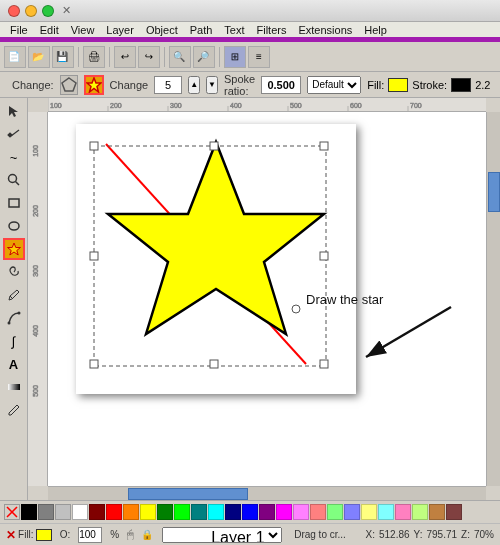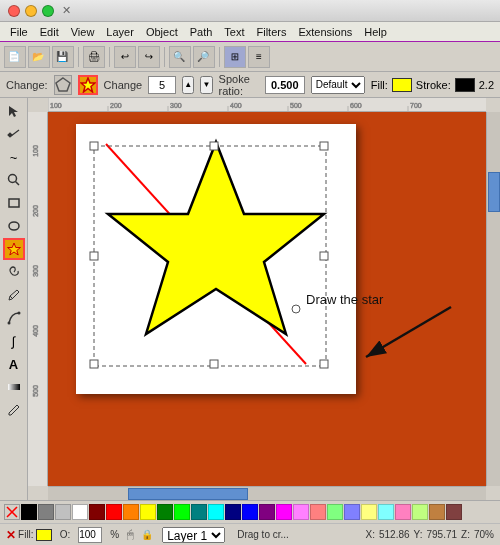--- a/index.html
+++ b/index.html
@@ -21,21 +21,21 @@
     .tb-min { background: #febc2e; }
     .tb-max { background: #28c840; }
     .title-bar-text { position: absolute; left: 50%; transform: translateX(-50%); font-size: 11px; color: #333; white-space: nowrap; }
 
     
     .menu-bar {
       height: 20px;
       background: #e8e8e0;
       display: flex;
       align-items: center;
-      border-bottom: 1px solid #a21caf;
+      border-bottom: 5px solid #a21caf;
       padding: 0 4px;
     }
     .menu-item { padding: 2px 6px; font-size: 11px; cursor: pointer; color: #111; }
 
     
     .toolbar-area {
       background: #d4d0c8;
       border-bottom: 1px solid #aaa;
       padding: 2px 4px;
       display: flex;
@@ -43,21 +43,21 @@
       height: 30px;
       gap: 2px;
     }
     .tb-icon { width: 22px; height: 22px; background: #c8c4bc; border: 1px solid #aaa; display: flex; align-items: center; justify-content: center; font-size: 10px; cursor: pointer; }
     .tb-sep { width: 1px; height: 20px; background: #aaa; margin: 0 2px; }
 
     
     .controls-bar {
       background: #d4d0c8;
       border-bottom: 1px solid #aaa;
-      padding: 2px 6px;
+      padding: 2px 12px;
       display: flex;
       align-items: center;
       height: 26px;
       gap: 6px;
       font-size: 11px;
     }
     .ctrl-label { color: #333; }
     .shape-btn { width: 22px; height: 20px; border: 1px solid #999; background: #c8c4bc; cursor: pointer; display: flex; align-items: center; justify-content: center; }
     .shape-btn.active { background: #e8a000; border: 2px solid #f44; }
     .ctrl-input { width: 28px; height: 18px; border: 1px solid #888; font-size: 11px; text-align: center; background: white; }
@@ -347,21 +347,21 @@
           <g stroke="#888" stroke-width="0.5">
             <text x="1" y="30" font-size="7" fill="#555" transform="rotate(-90,10,30)" text-anchor="middle">100</text>
             <text x="1" y="90" font-size="7" fill="#555" transform="rotate(-90,10,90)" text-anchor="middle">200</text>
             <text x="1" y="150" font-size="7" fill="#555" transform="rotate(-90,10,150)" text-anchor="middle">300</text>
             <text x="1" y="210" font-size="7" fill="#555" transform="rotate(-90,10,210)" text-anchor="middle">400</text>
             <text x="1" y="270" font-size="7" fill="#555" transform="rotate(-90,10,270)" text-anchor="middle">500</text>
           </g>
         </svg>
       </div>
 
-      <div style="position:absolute;top:14px;left:20px;right:14px;bottom:14px;background:#c2410c;overflow:hidden;padding-left:40px;">
+      <div style="position:absolute;top:14px;left:20px;right:14px;bottom:14px;background:#ffffff;overflow:hidden;padding-left:40px;">
 
         <div style="position:absolute;top:12px;left:28px;width:280px;height:270px;background:white;box-shadow:3px 3px 8px rgba(0,0,0,0.5);">
 
           
           <svg width="280" height="270" viewBox="0 0 280 270">
 
             <line x1="30" y1="20" x2="230" y2="240" stroke="red" stroke-width="2"></line>
 
             <polygon points="140,18 168,90 248,90 188,138 210,210 140,165 70,210 92,138 32,90 112,90" fill="#ffff00" stroke="#000000" stroke-width="2.5"></polygon>
 
@@ -447,21 +447,21 @@
         <span style="font-size:12px;font-weight:bold;color:#cc0000;">✕</span>
         <span>Fill:</span>
         <div style="width:16px;height:12px;background:#ffff00;border:1px solid #333;"></div>
       </div>
       <span>O:</span>
       <input type="text" style="width: 24px; height: 16px; font-size: 10px; border: 1px solid rgb(136, 136, 136);" value="100">
       <span>%</span>
       <span style="font-size:11px;">🖱</span>
       <span style="font-size:10px;">🔒</span>
 
-      <select style="height:16px;font-size:12px;">
+      <select style="height:16px;font-size:16px;padding-left:44px;">
         <option>Layer 1</option>
       </select>
       <span style="margin-left:4px;">Drag to cr...</span>
       <span style="margin-left:auto;display:flex;gap:4px;align-items:center;">
         <span>X:</span>
         <span>512.86</span>
         <span>Y:</span>
         <span>795.71</span>
         <span>Z:</span>
         <span>70%</span>

